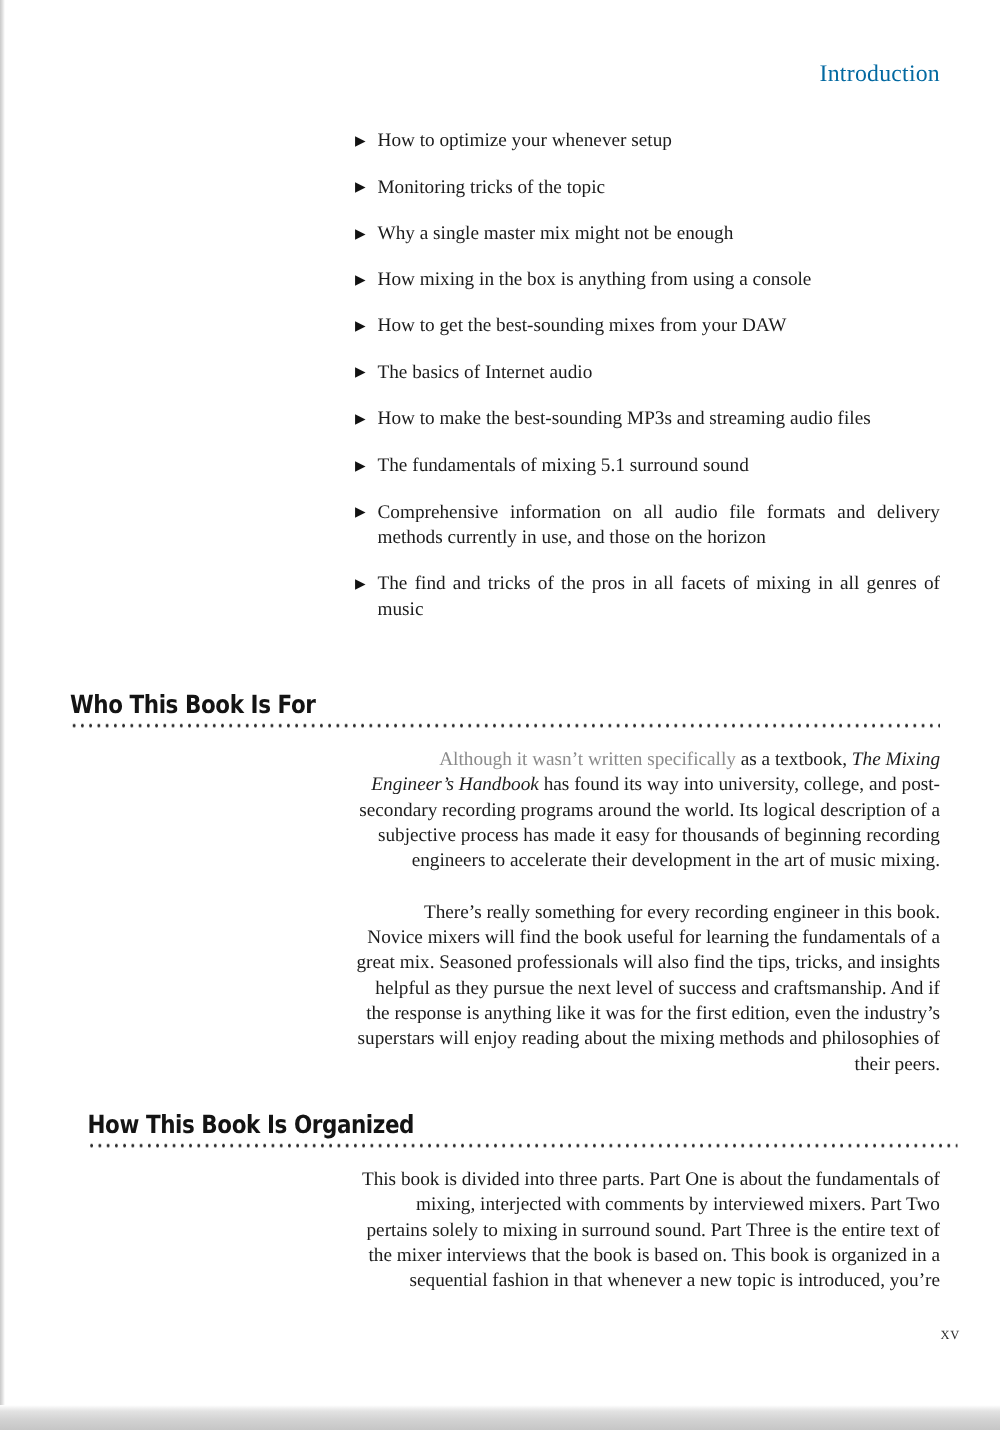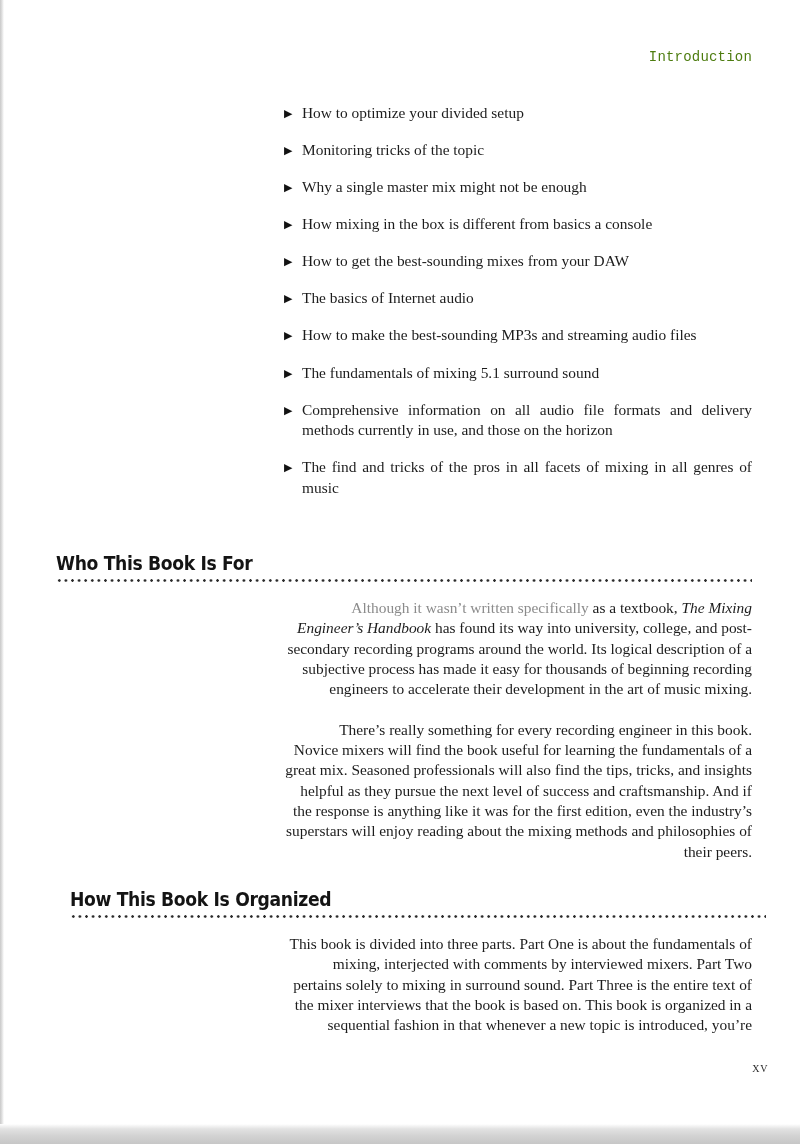--- a/index.html
+++ b/index.html
@@ -31,24 +31,24 @@
     background: linear-gradient(to bottom, #ffffff 0%, #e2e2e2 25%, #d2d2d2 60%, #c6c6c6 100%);
   }
 
   
   .running-head {
     position: absolute;
     left: 0;
     top: 49px;
     width: 752px;
     text-align: right;
-    font-family: Liberation Mono, monospace;
-    font-size: 14px;
+    font-family: Liberation Serif, serif;
+    font-size: 19px;
     letter-spacing: 0.2px;
-    color: #4d7c0f;
+    color: #0369a1;
   }
 
   
   .bullet-list {
     position: absolute;
     left: 284px;
     top: 103px;
     width: 468px;
   }
   .bullet-item {
@@ -137,33 +137,33 @@
 <div class="page">
 
   <div class="edge-left"></div>
   <div class="edge-bottom"></div>
 
   <div class="running-head">Introduction</div>
 
   <div class="bullet-list">
       <div class="bullet-item single">
         <span class="marker">▶</span>
-        <span class="btext">How to optimize your divided setup</span>
+        <span class="btext">How to optimize your whenever setup</span>
       </div>
       <div class="bullet-item single">
         <span class="marker">▶</span>
         <span class="btext">Monitoring tricks of the topic</span>
       </div>
       <div class="bullet-item single">
         <span class="marker">▶</span>
         <span class="btext">Why a single master mix might not be enough</span>
       </div>
       <div class="bullet-item single">
         <span class="marker">▶</span>
-        <span class="btext">How mixing in the box is different from basics a console</span>
+        <span class="btext">How mixing in the box is anything from using a console</span>
       </div>
       <div class="bullet-item single">
         <span class="marker">▶</span>
         <span class="btext">How to get the best-sounding mixes from your DAW</span>
       </div>
       <div class="bullet-item single">
         <span class="marker">▶</span>
         <span class="btext">The basics of Internet audio</span>
       </div>
       <div class="bullet-item single">

